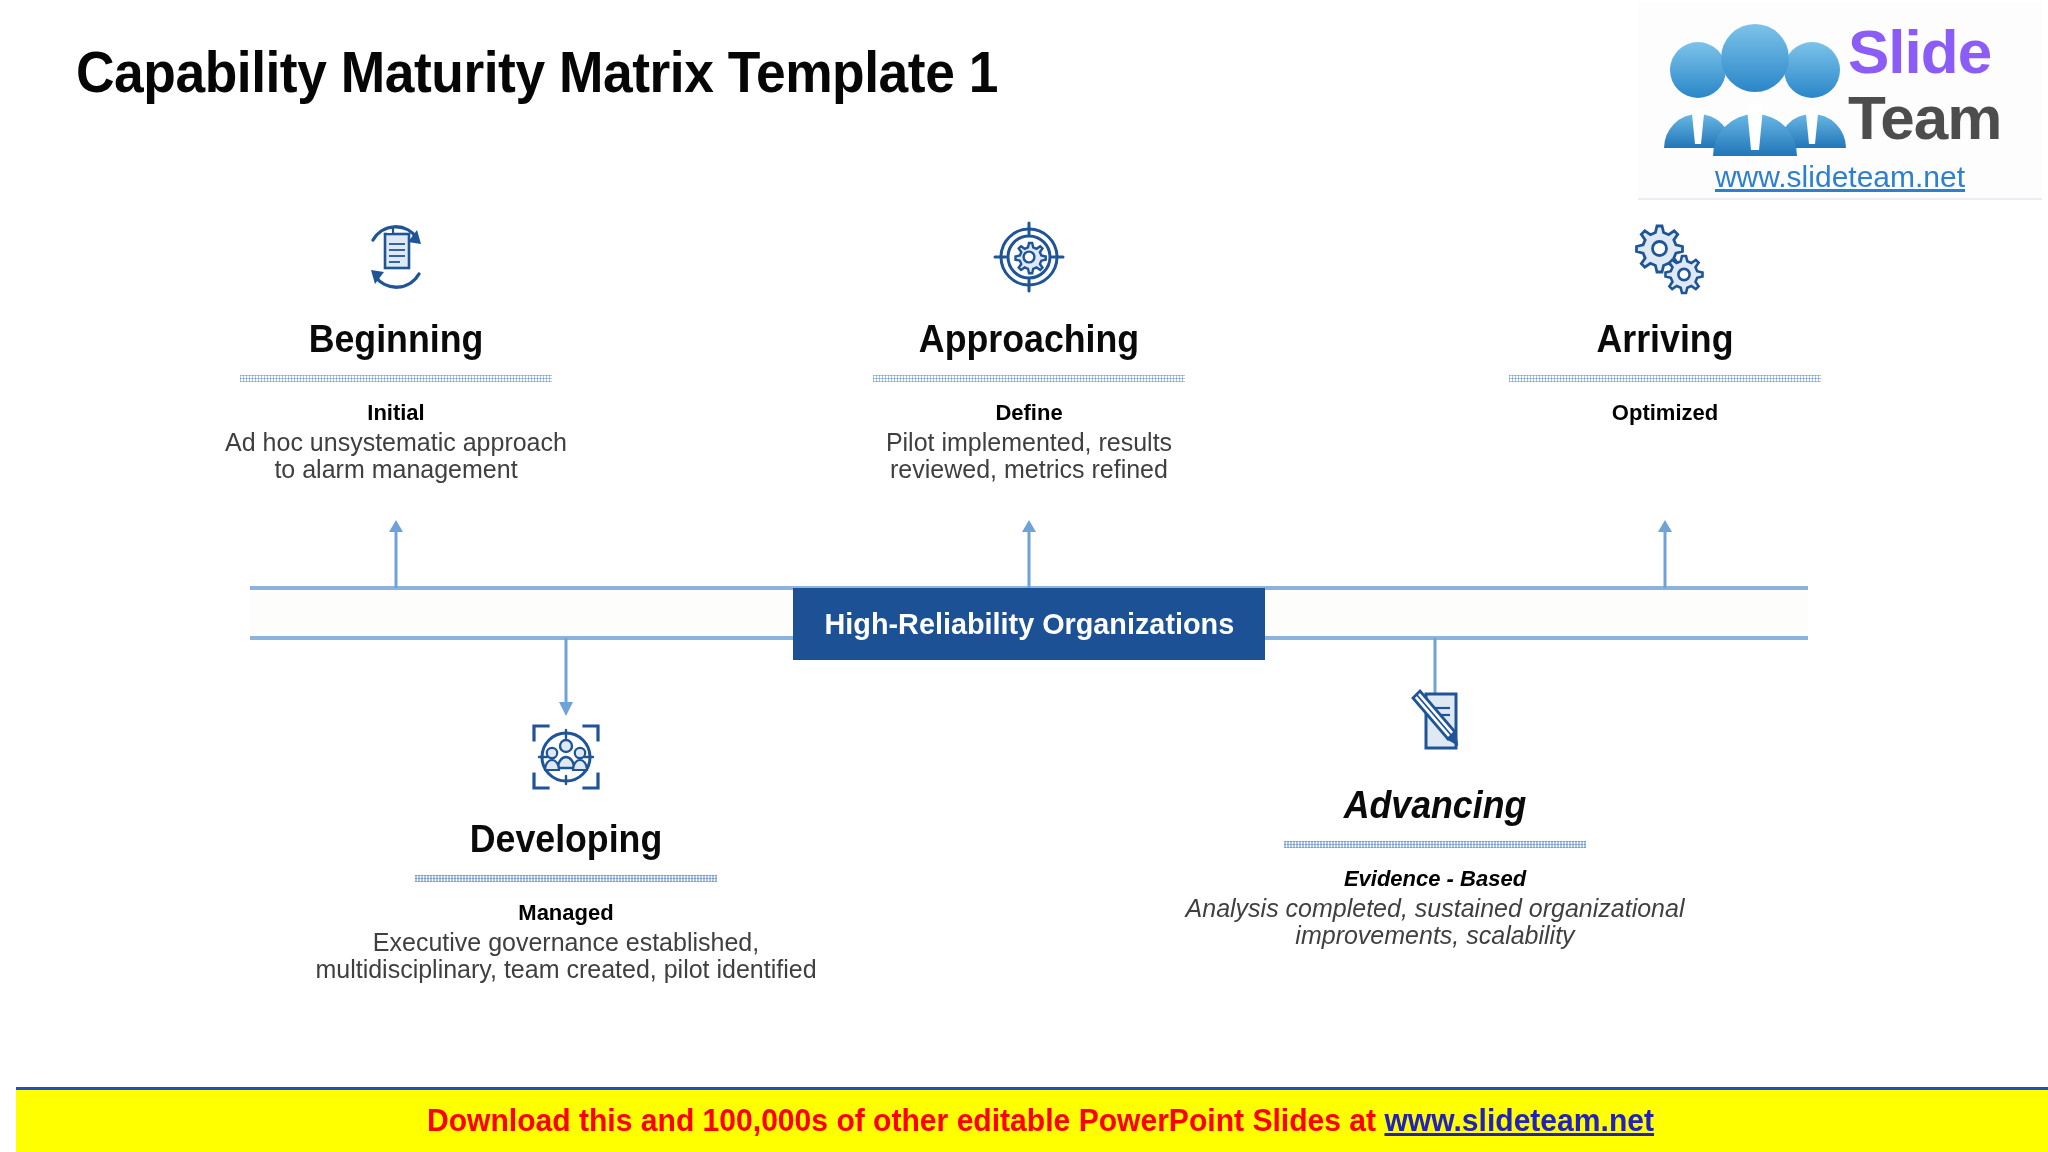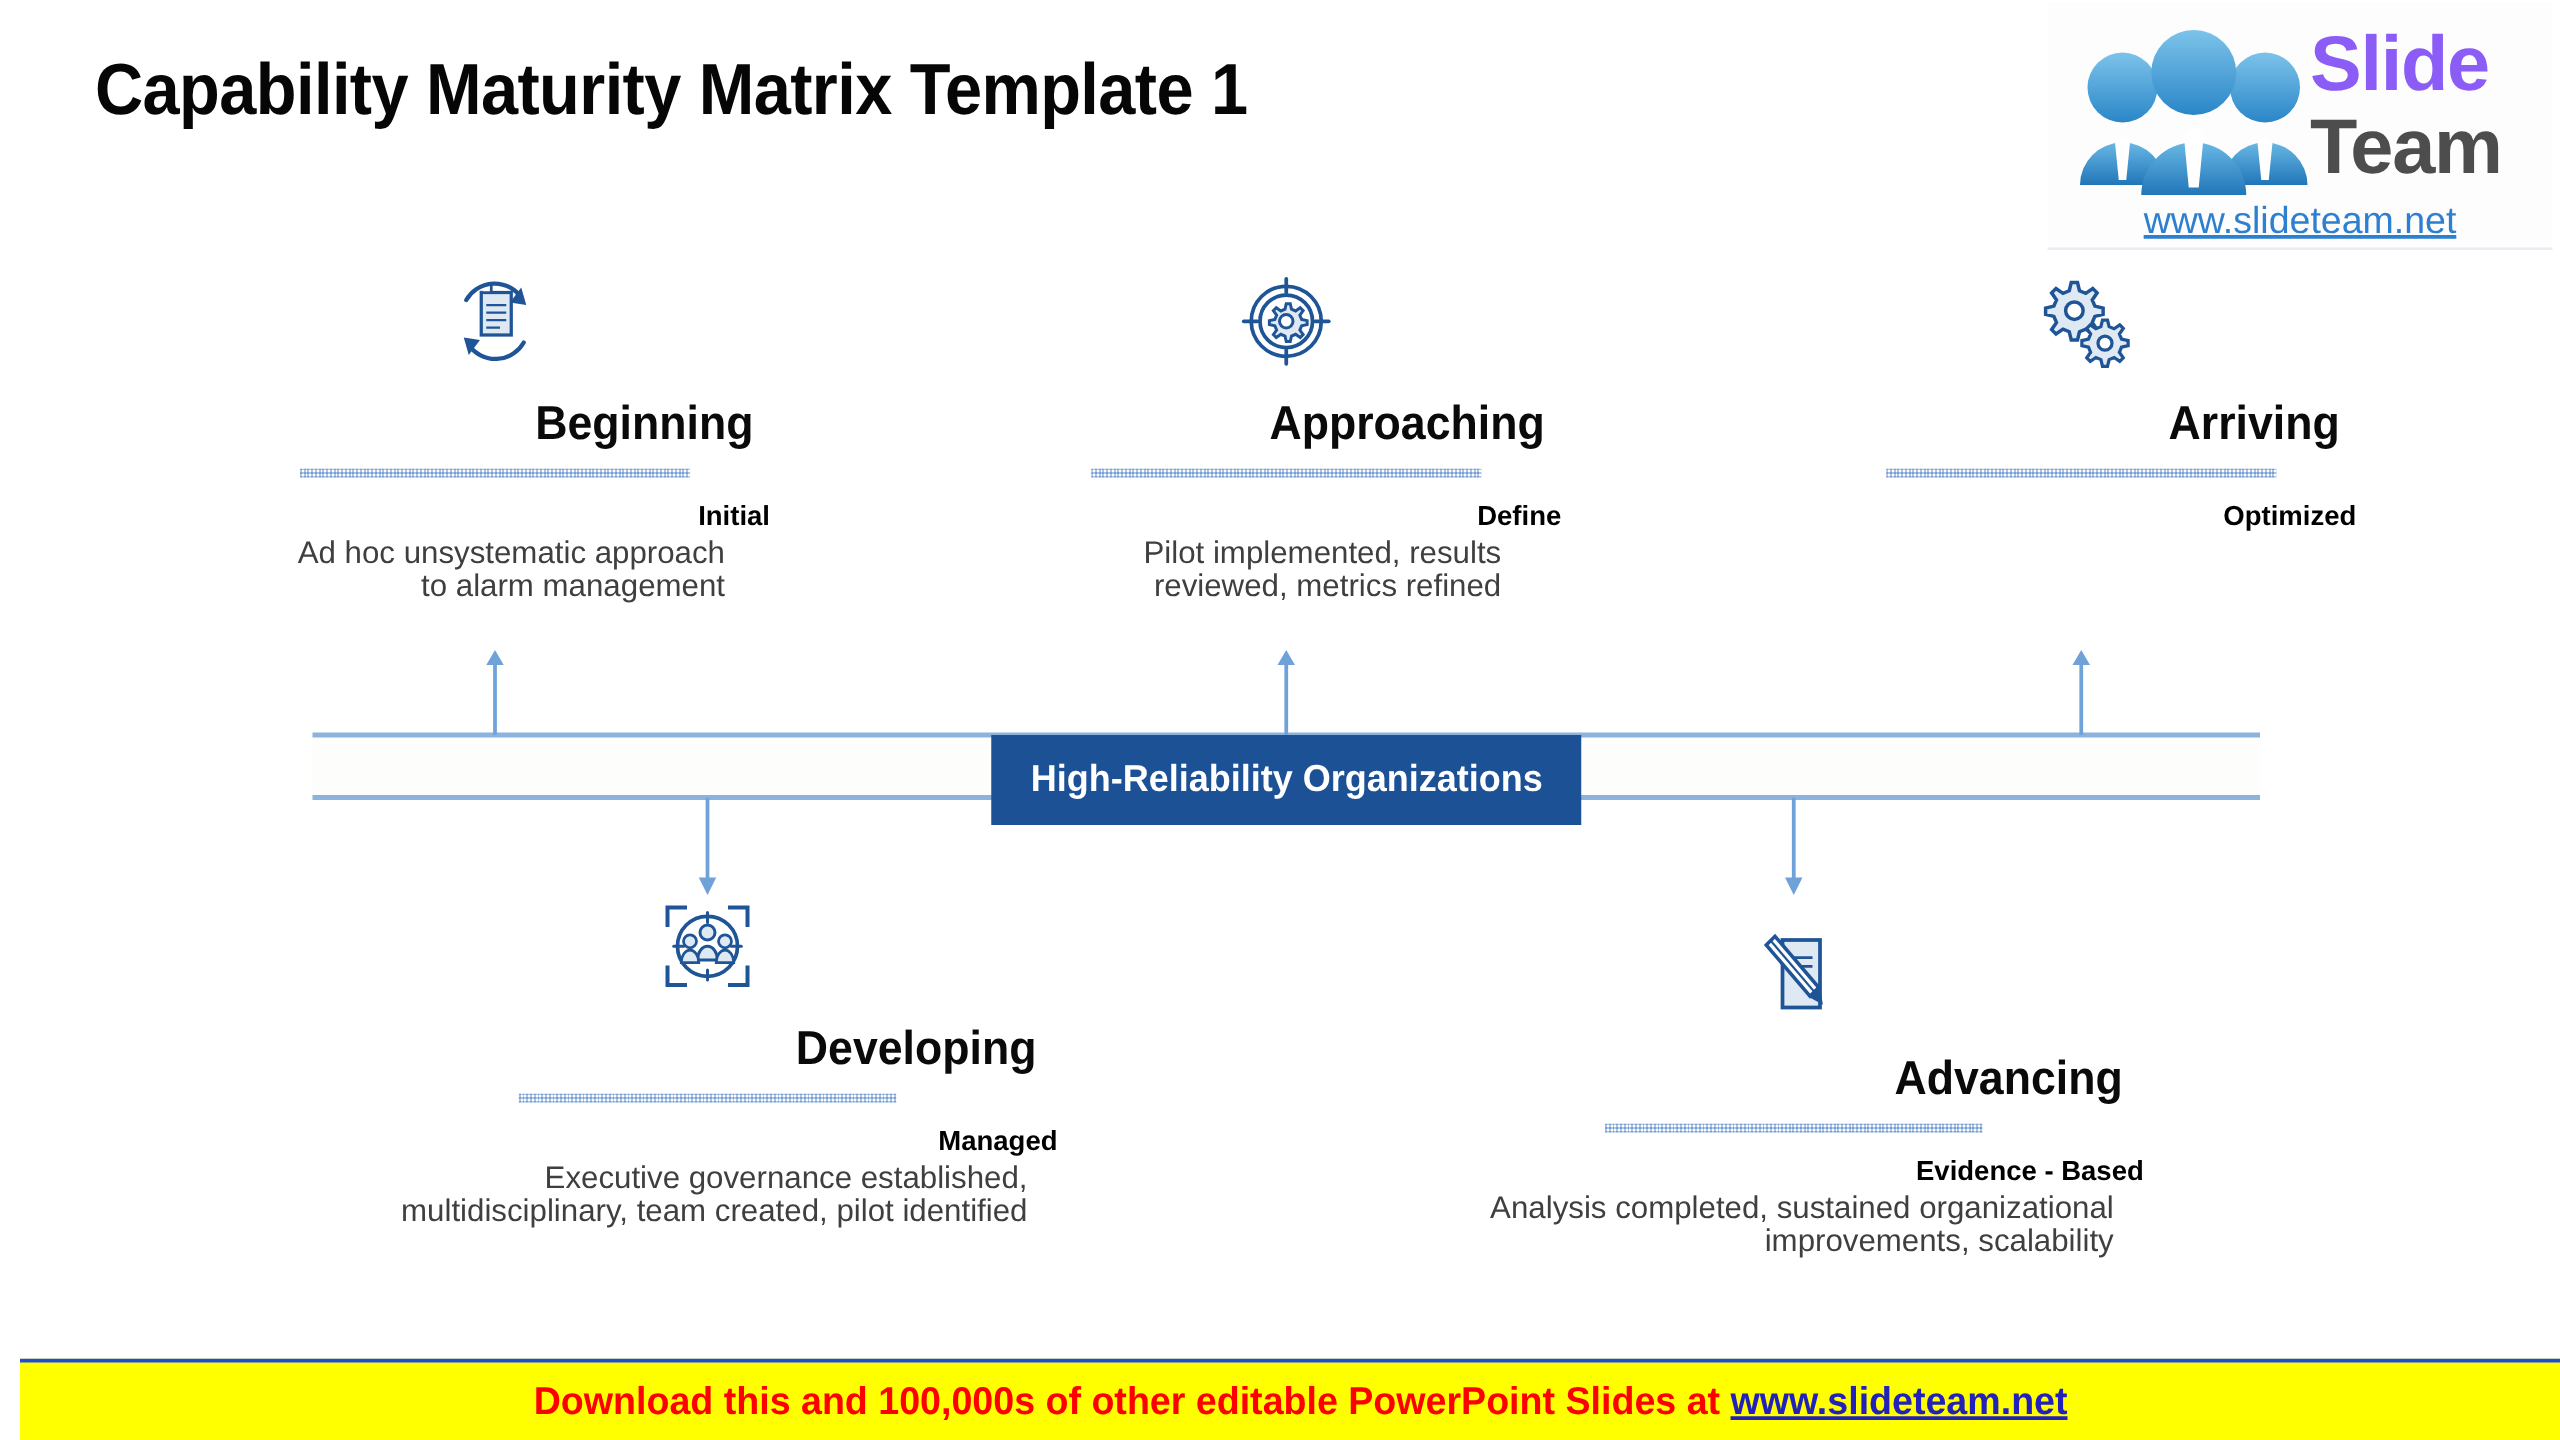--- a/index.html
+++ b/index.html
@@ -49,21 +49,21 @@
   }
   .logo-url{
     position:absolute;left:0;top:158px;width:404px;
     text-align:center;
     font-size:30px;color:#2d7fd0;
     text-decoration:underline;
     font-family:"Liberation Sans",sans-serif;
   }
 
   
-  .stage{position:absolute;text-align:right;}
+  .stage{position:absolute;text-align:center;}
   .stage-icon{height:78px;display:flex;align-items:center;justify-content:center;}
   .stage-icon svg{display:block;}
   .stage-name{
     font-family:"Liberation Sans Narrow","Liberation Sans",sans-serif;
     font-size:38px;font-weight:bold;color:#0a0a0a;
     margin-top:22px;
     transform:scaleX(0.94);
   }
   .divider{
     height:7px;
@@ -285,21 +285,21 @@
         <circle cx="56" cy="35" r="5.2" fill="#dfe9f4" stroke="#1f5597" stroke-width="2.2"></circle>
         <path d="M49 52 a7 10 0 0 1 14 0 z" fill="#dfe9f4" stroke="#1f5597" stroke-width="2.2"></path>
       </svg>
     </div>
     <div class="stage-name">Developing</div>
     <div class="divider" style="width:302px;"></div>
     <div class="sub-title">Managed</div>
     <div class="sub-desc" style="padding:0 24px;">Executive governance established, multidisciplinary, team created, pilot identified</div>
   </div>
 
-  <div class="stage" style="left:1155px;top:742px;width:560px;">
+  <div class="stage" style="left:1155px;top:684px;width:560px;font-style:italic;">
     <div class="stage-icon">
       <svg width="84" height="78" viewBox="0 0 84 78">
         <rect x="33" y="10" width="30" height="54" fill="#dfe9f4" stroke="#1f5597" stroke-width="3"></rect>
         <g stroke="#1f5597" stroke-width="2.2">
           <line x1="41" y1="24" x2="57" y2="24"></line>
           <line x1="41" y1="31" x2="57" y2="31"></line>
         </g>
         <g transform="rotate(0)">
           <path d="M20 14 L27 7 L62 48 L55 55 Z" fill="#ffffff" stroke="#1f5597" stroke-width="2.8"></path>
           <path d="M55 55 L62 48 L64 60 Z" fill="#1f5597" stroke="#1f5597" stroke-width="2"></path>

